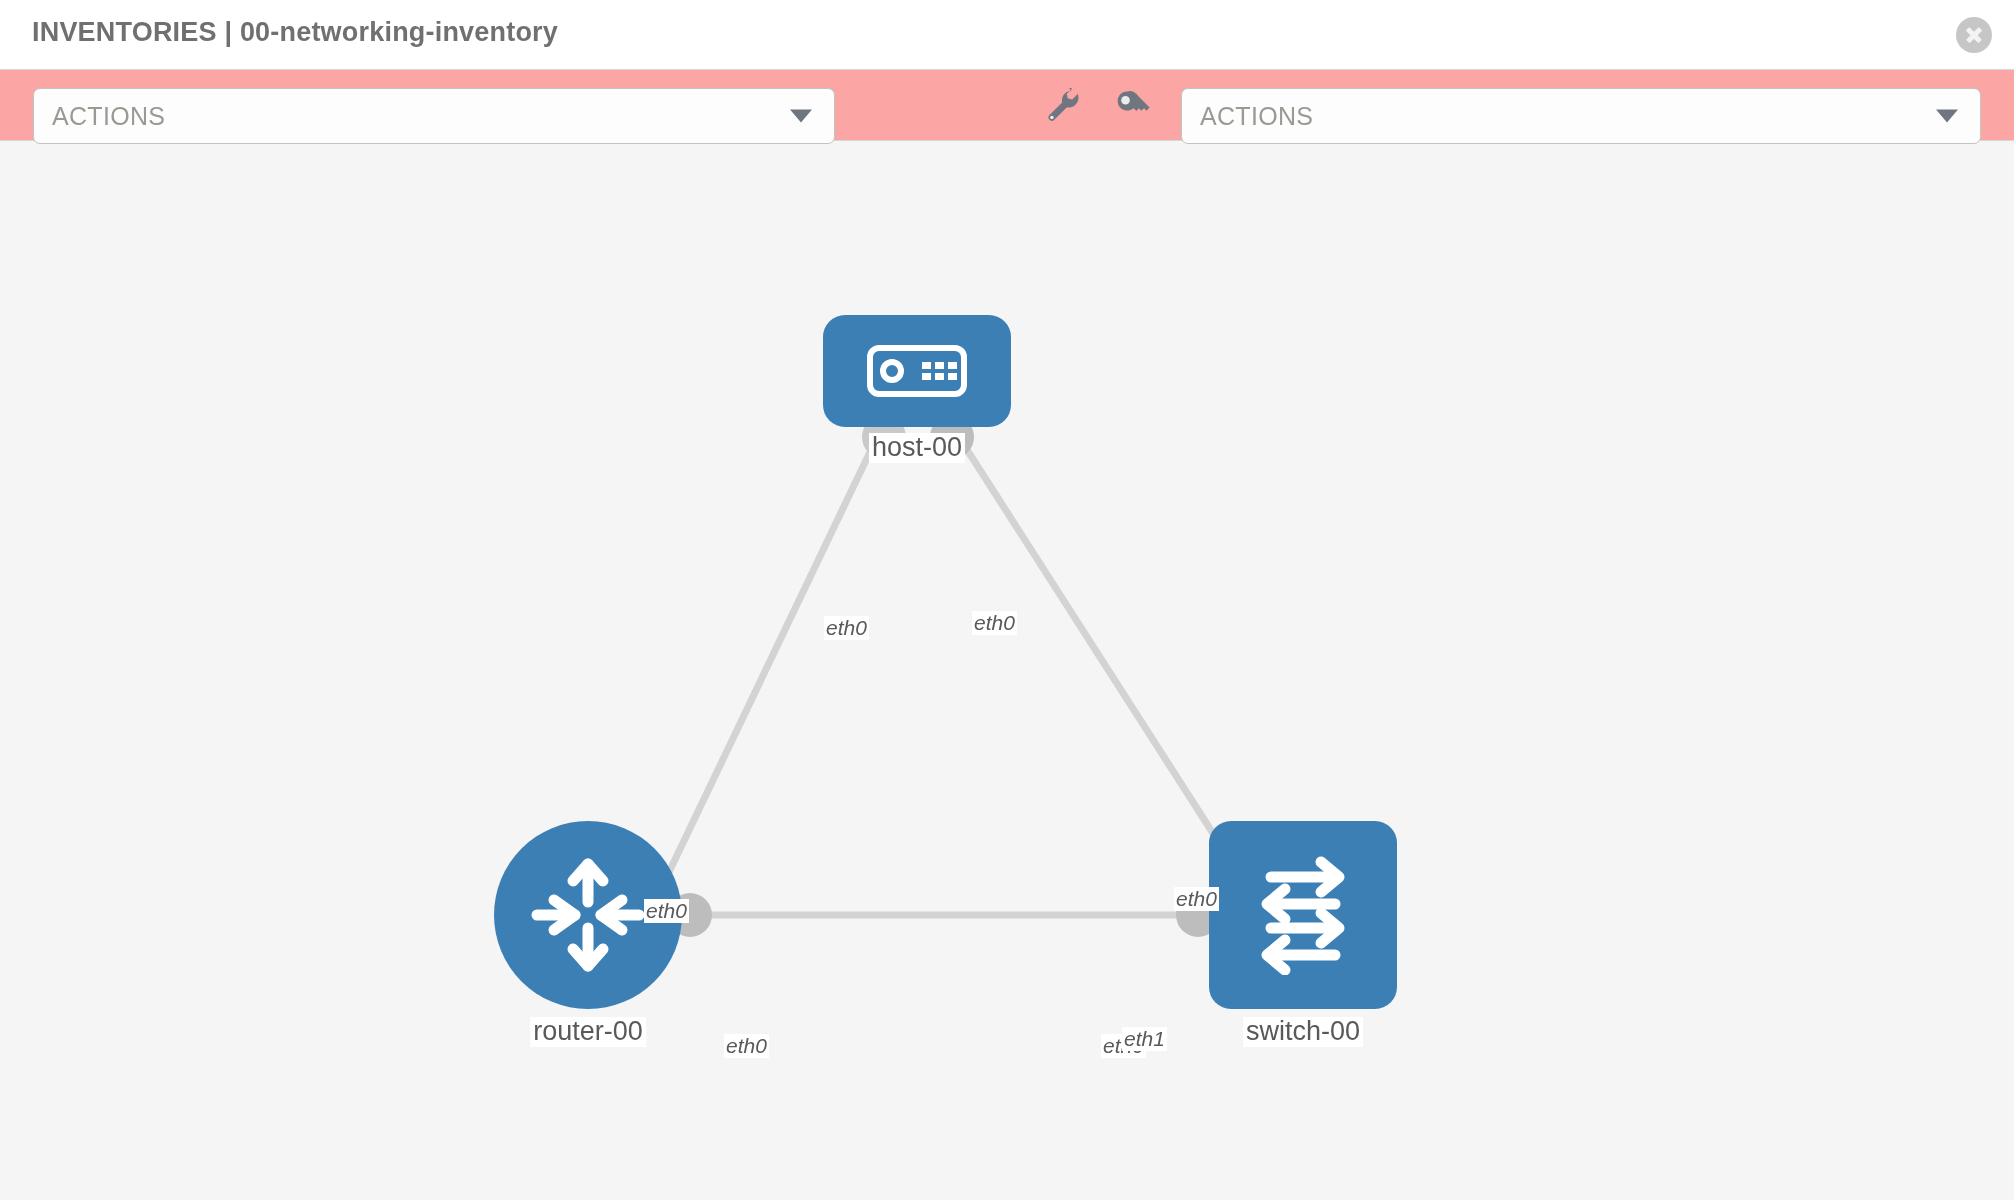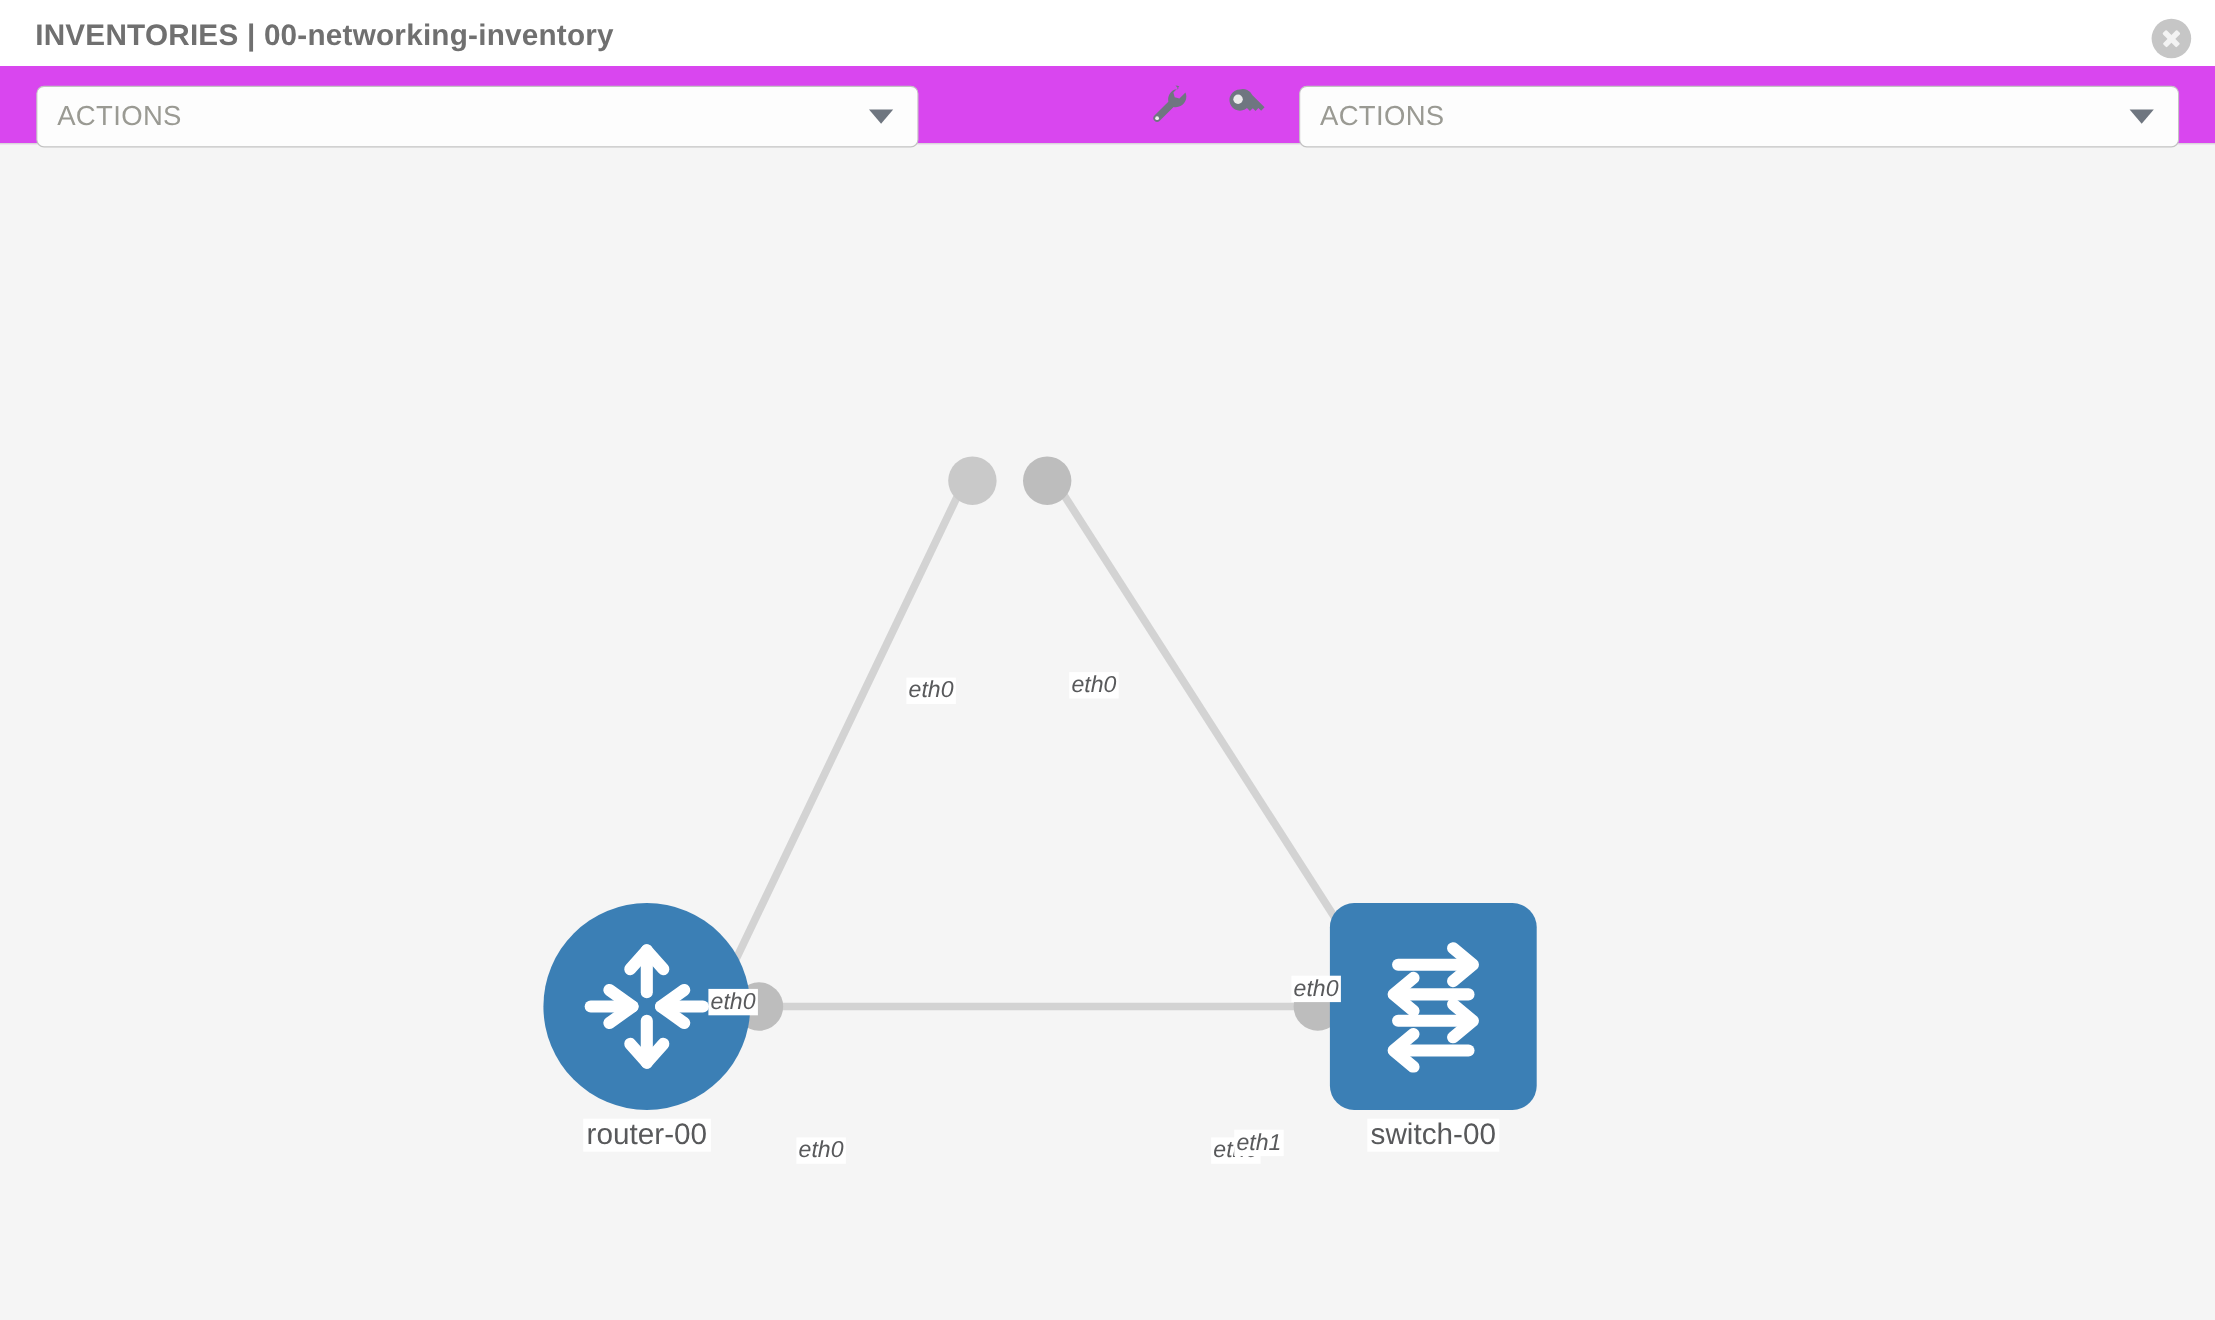--- a/index.html
+++ b/index.html
@@ -28,22 +28,22 @@
   }
   .close-btn::before, .close-btn::after {
     content: ""; position: absolute; left: 50%; top: 50%;
     width: 18px; height: 4.5px; background: #f3f3f3; border-radius: 1px;
   }
   .close-btn::before { transform: translate(-50%,-50%) rotate(45deg); }
   .close-btn::after  { transform: translate(-50%,-50%) rotate(-45deg); }
 
   
   .toolbar {
-    position: absolute; left: 0; top: 60px; width: 2014px; height: 71px;
-    background: #d946ef; border-bottom: 1px solid #d7d7d7;
+    position: absolute; left: 0; top: 70px; width: 2014px; height: 71px;
+    background: #fca5a5; border-bottom: 1px solid #d7d7d7;
   }
   .actions-select {
     position: absolute; left: 33px; top: 18px;
     width: 802px; height: 56px;
     background: #fdfdfd; border: 1px solid #c3c3c3; border-radius: 7px;
   }
   .actions-label {
     position: absolute; left: 18px; top: 50%; transform: translateY(-50%);
     font-size: 25px; color: #9a9a93; letter-spacing: .3px;
   }
@@ -185,20 +185,35 @@
 
       <line x1="690" y1="752" x2="1205" y2="752" stroke="#d3d3d3" stroke-width="7"></line>
 
       <circle cx="884" cy="274" r="22" fill="#c9c9c9"></circle>
       <circle cx="952" cy="274" r="22" fill="#bdbdbd"></circle>
       <circle cx="690" cy="752" r="22" fill="#bdbdbd"></circle>
       <circle cx="1232" cy="700" r="22" fill="#bdbdbd"></circle>
       <circle cx="1198" cy="752" r="22" fill="#bdbdbd"></circle>
     </svg>
 
+    <div class="node" id="node-host" style="left:823px; top:152px; width:188px; height:112px;">
+      <div class="node-shape shape-rect" style="width:188px; height:112px;">
+        <svg width="100" height="52" viewBox="0 0 100 52" aria-hidden="true">
+          <rect x="3" y="3" width="94" height="46" rx="9" ry="9" fill="none" stroke="#ffffff" stroke-width="6"></rect>
+          <circle cx="25" cy="26" r="9" fill="none" stroke="#ffffff" stroke-width="6"></circle>
+          <rect x="55" y="17" width="9" height="7" fill="#ffffff"></rect>
+          <rect x="68" y="17" width="9" height="7" fill="#ffffff"></rect>
+          <rect x="81" y="17" width="9" height="7" fill="#ffffff"></rect>
+          <rect x="55" y="28" width="9" height="7" fill="#ffffff"></rect>
+          <rect x="68" y="28" width="9" height="7" fill="#ffffff"></rect>
+          <rect x="81" y="28" width="9" height="7" fill="#ffffff"></rect>
+        </svg>
+      </div>
+      <div class="node-label" style="top:118px;">host-00</div>
+    </div>
 
     <div class="node" id="node-router" style="left:494px; top:658px; width:188px; height:188px;">
       <div class="node-shape shape-round" style="width:188px; height:188px;">
         <svg width="118" height="118" viewBox="0 0 118 118" aria-hidden="true">
           <g fill="none" stroke="#ffffff" stroke-width="11" stroke-linecap="round" stroke-linejoin="round">
             <line x1="59" y1="8" x2="59" y2="46"></line>
             <polyline points="44,25 59,8 74,25"></polyline>
             <line x1="59" y1="110" x2="59" y2="72"></line>
             <polyline points="44,93 59,110 74,93"></polyline>
             <line x1="8" y1="59" x2="46" y2="59"></line>

